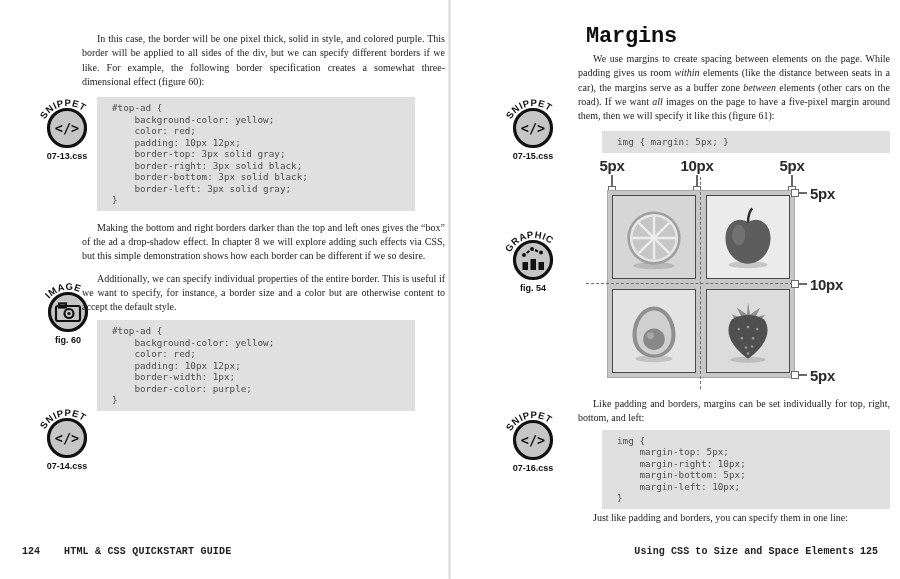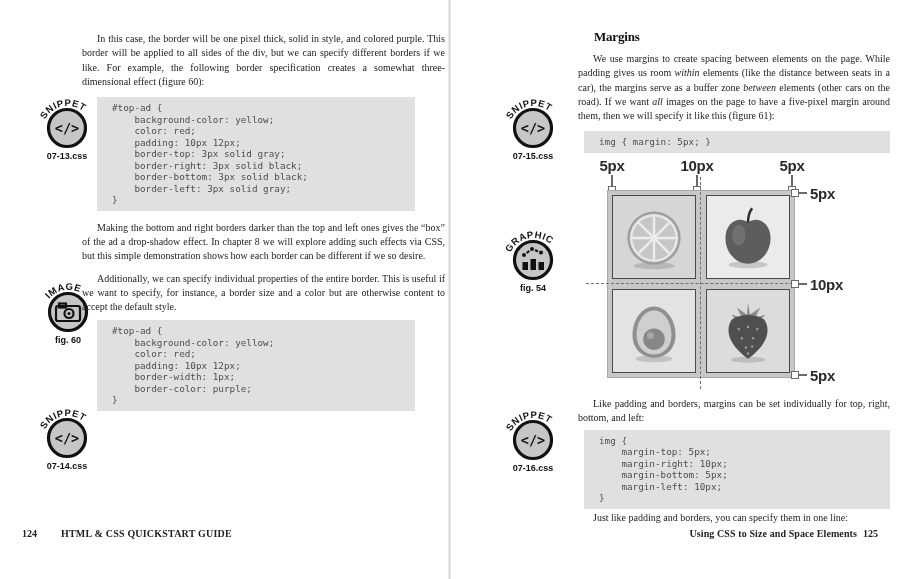--- a/index.html
+++ b/index.html
@@ -6,27 +6,27 @@
   .spread{position:relative;width:900px;height:579px;background:#ffffff;overflow:hidden;
           font-family:"Liberation Serif",serif;color:#1b1b1b;}
   .gutter{position:absolute;left:448px;top:0;width:3px;height:579px;
           background:linear-gradient(to right,#f2f2f2,#d5d5d5 60%,#f5f5f5);}
   
   .col{position:absolute;}
   .col-left{left:82px;top:32px;width:363px;}
   .col-right{left:578px;top:26px;width:312px;}
   p.body{margin:0;font-size:10px;line-height:14.3px;text-align:justify;text-indent:15px;}
   p.body em{font-style:italic;}
-  h1.section{margin:0 0 4px 16px;font-family:Liberation Serif, serif;font-weight:bold;
-             font-size:13px;line-height:22px;color:#0f0f0f;letter-spacing:-0.2px;}
+  h1.section{margin:0 0 4px 8px;font-family:Liberation Mono, monospace;font-weight:bold;
+             font-size:22px;line-height:22px;color:#0f0f0f;letter-spacing:-0.2px;}
   pre.code{margin:0;background:#e0e0e0;color:#4e4e4e;
            font-family:"DejaVu Sans Mono",monospace;font-size:9.3px;line-height:11.5px;
            padding:5px 4px 5px 15px;white-space:pre;}
   .col-left pre.code{margin-left:15px;margin-right:30px;}
-  .col-right pre.code{margin-left:6px;margin-right:0;}
+  .col-right pre.code{margin-left:24px;margin-right:0;}
   
   .badge{position:absolute;width:64px;text-align:center;}
   .badge-caption{font-family:"Liberation Sans",sans-serif;font-weight:bold;font-size:9px;
                  color:#111;margin-top:-3px;}
   .arc-text{font-family:"Liberation Sans",sans-serif;font-weight:bold;font-size:9.5px;
             letter-spacing:0.6px;fill:#111;}
   
   .fig60{position:relative;height:50px;margin-top:12px;}
   .fig60-label{position:absolute;left:28px;top:2px;font-family:"Liberation Sans",sans-serif;
                font-weight:bold;font-size:15px;color:#1a1a1a;letter-spacing:-0.2px;}
@@ -49,21 +49,21 @@
   .tick-v{position:absolute;width:2px;height:12px;background:#6a6a6a;top:18px;}
   .tick-sq{position:absolute;width:6px;height:6px;background:#fff;border:1.5px solid #6a6a6a;}
   .tick-dash{position:absolute;height:2px;width:8px;background:#6a6a6a;}
   .mbox{position:absolute;left:29px;top:33px;width:188px;height:188px;background:#c7c7c7;
         border:1px solid #a8a8a8;box-sizing:border-box;}
   .dash-v{position:absolute;left:122px;top:20px;width:0;height:212px;border-left:1.5px dashed #6f6f6f;}
   .dash-h{position:absolute;left:8px;top:126px;width:217px;height:0;border-top:1.5px dashed #6f6f6f;}
   .tile{position:absolute;width:84px;height:84px;border:1.5px solid #4a4a4a;box-sizing:border-box;}
   .tile svg{display:block;width:100%;height:100%;}
   
-  .footer{position:absolute;top:528px;font-family:Liberation Serif, serif;font-size:10px;
+  .footer{position:absolute;top:546px;font-family:Liberation Mono, monospace;font-size:10px;
           color:#222;display:flex;align-items:flex-end;}
   .footer-left{left:22px;gap:16px;}
   .footer-right{right:22px;gap:6px;}
   .pg-num{font-weight:bold;}
   .ft-title{font-weight:bold;letter-spacing:0.2px;margin-left:8px;}
   .ft-title-r{font-weight:bold;letter-spacing:0.1px;}
 </style>
 </head>
 <body>
 

